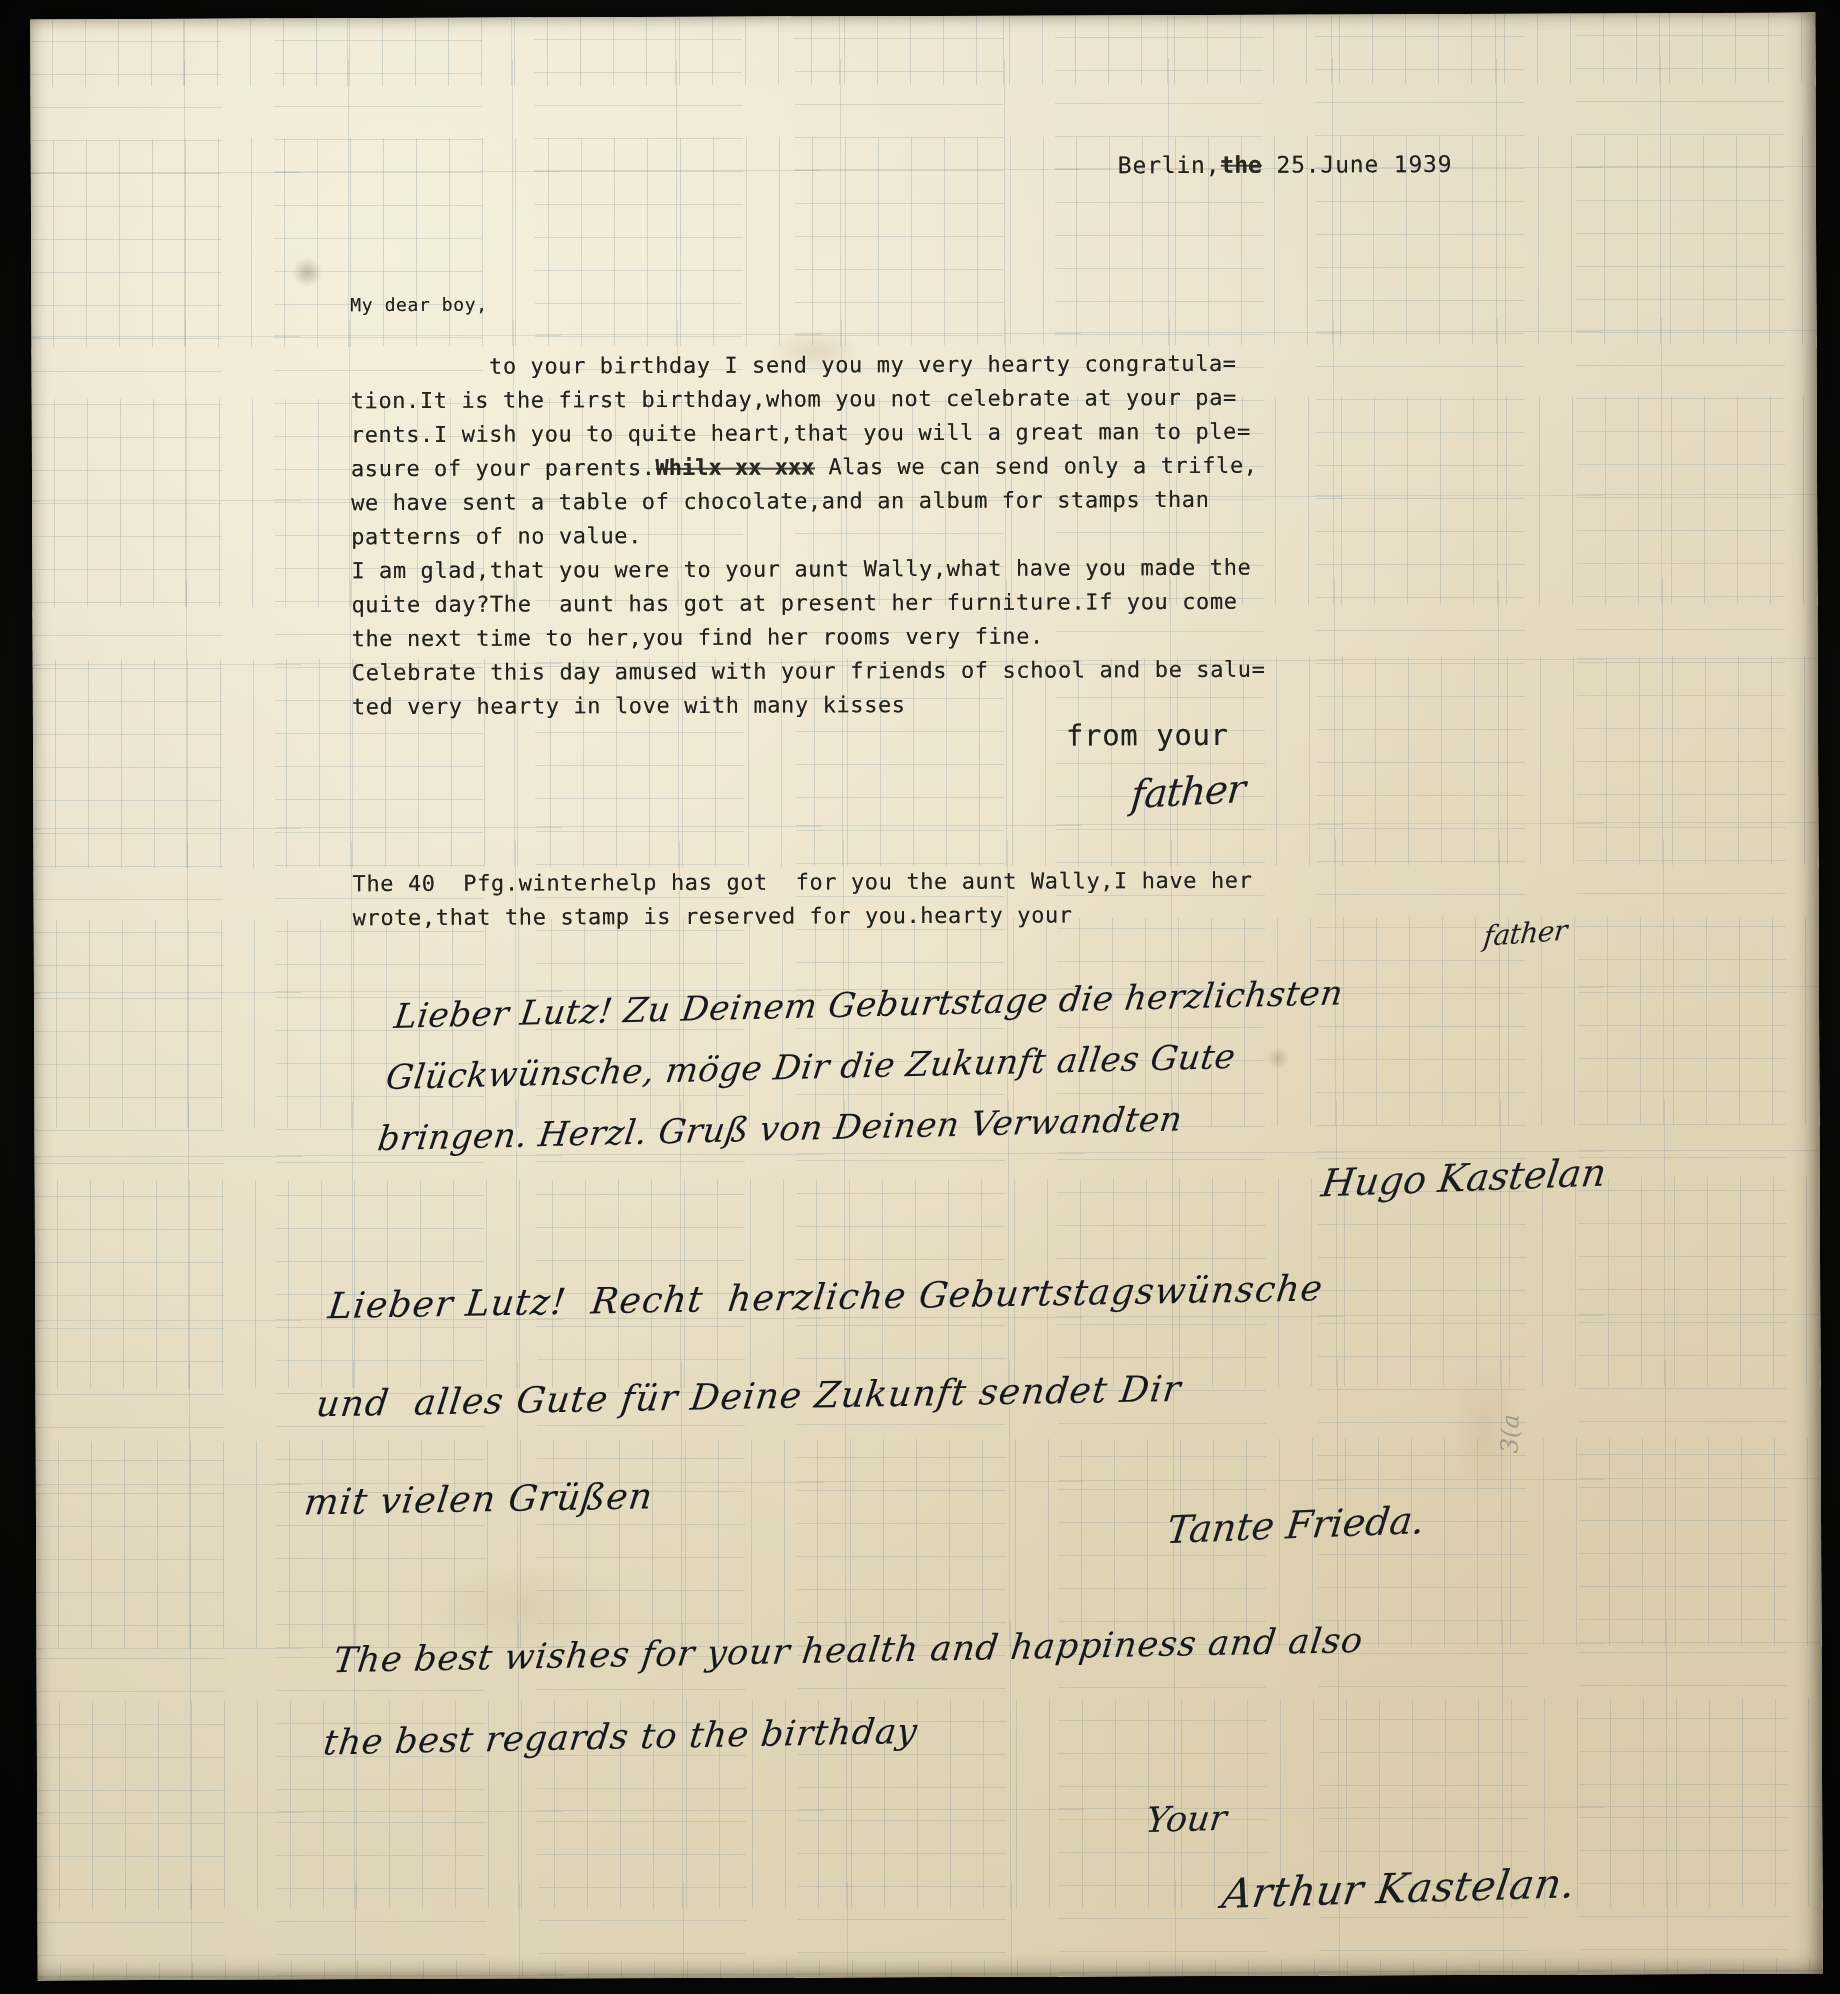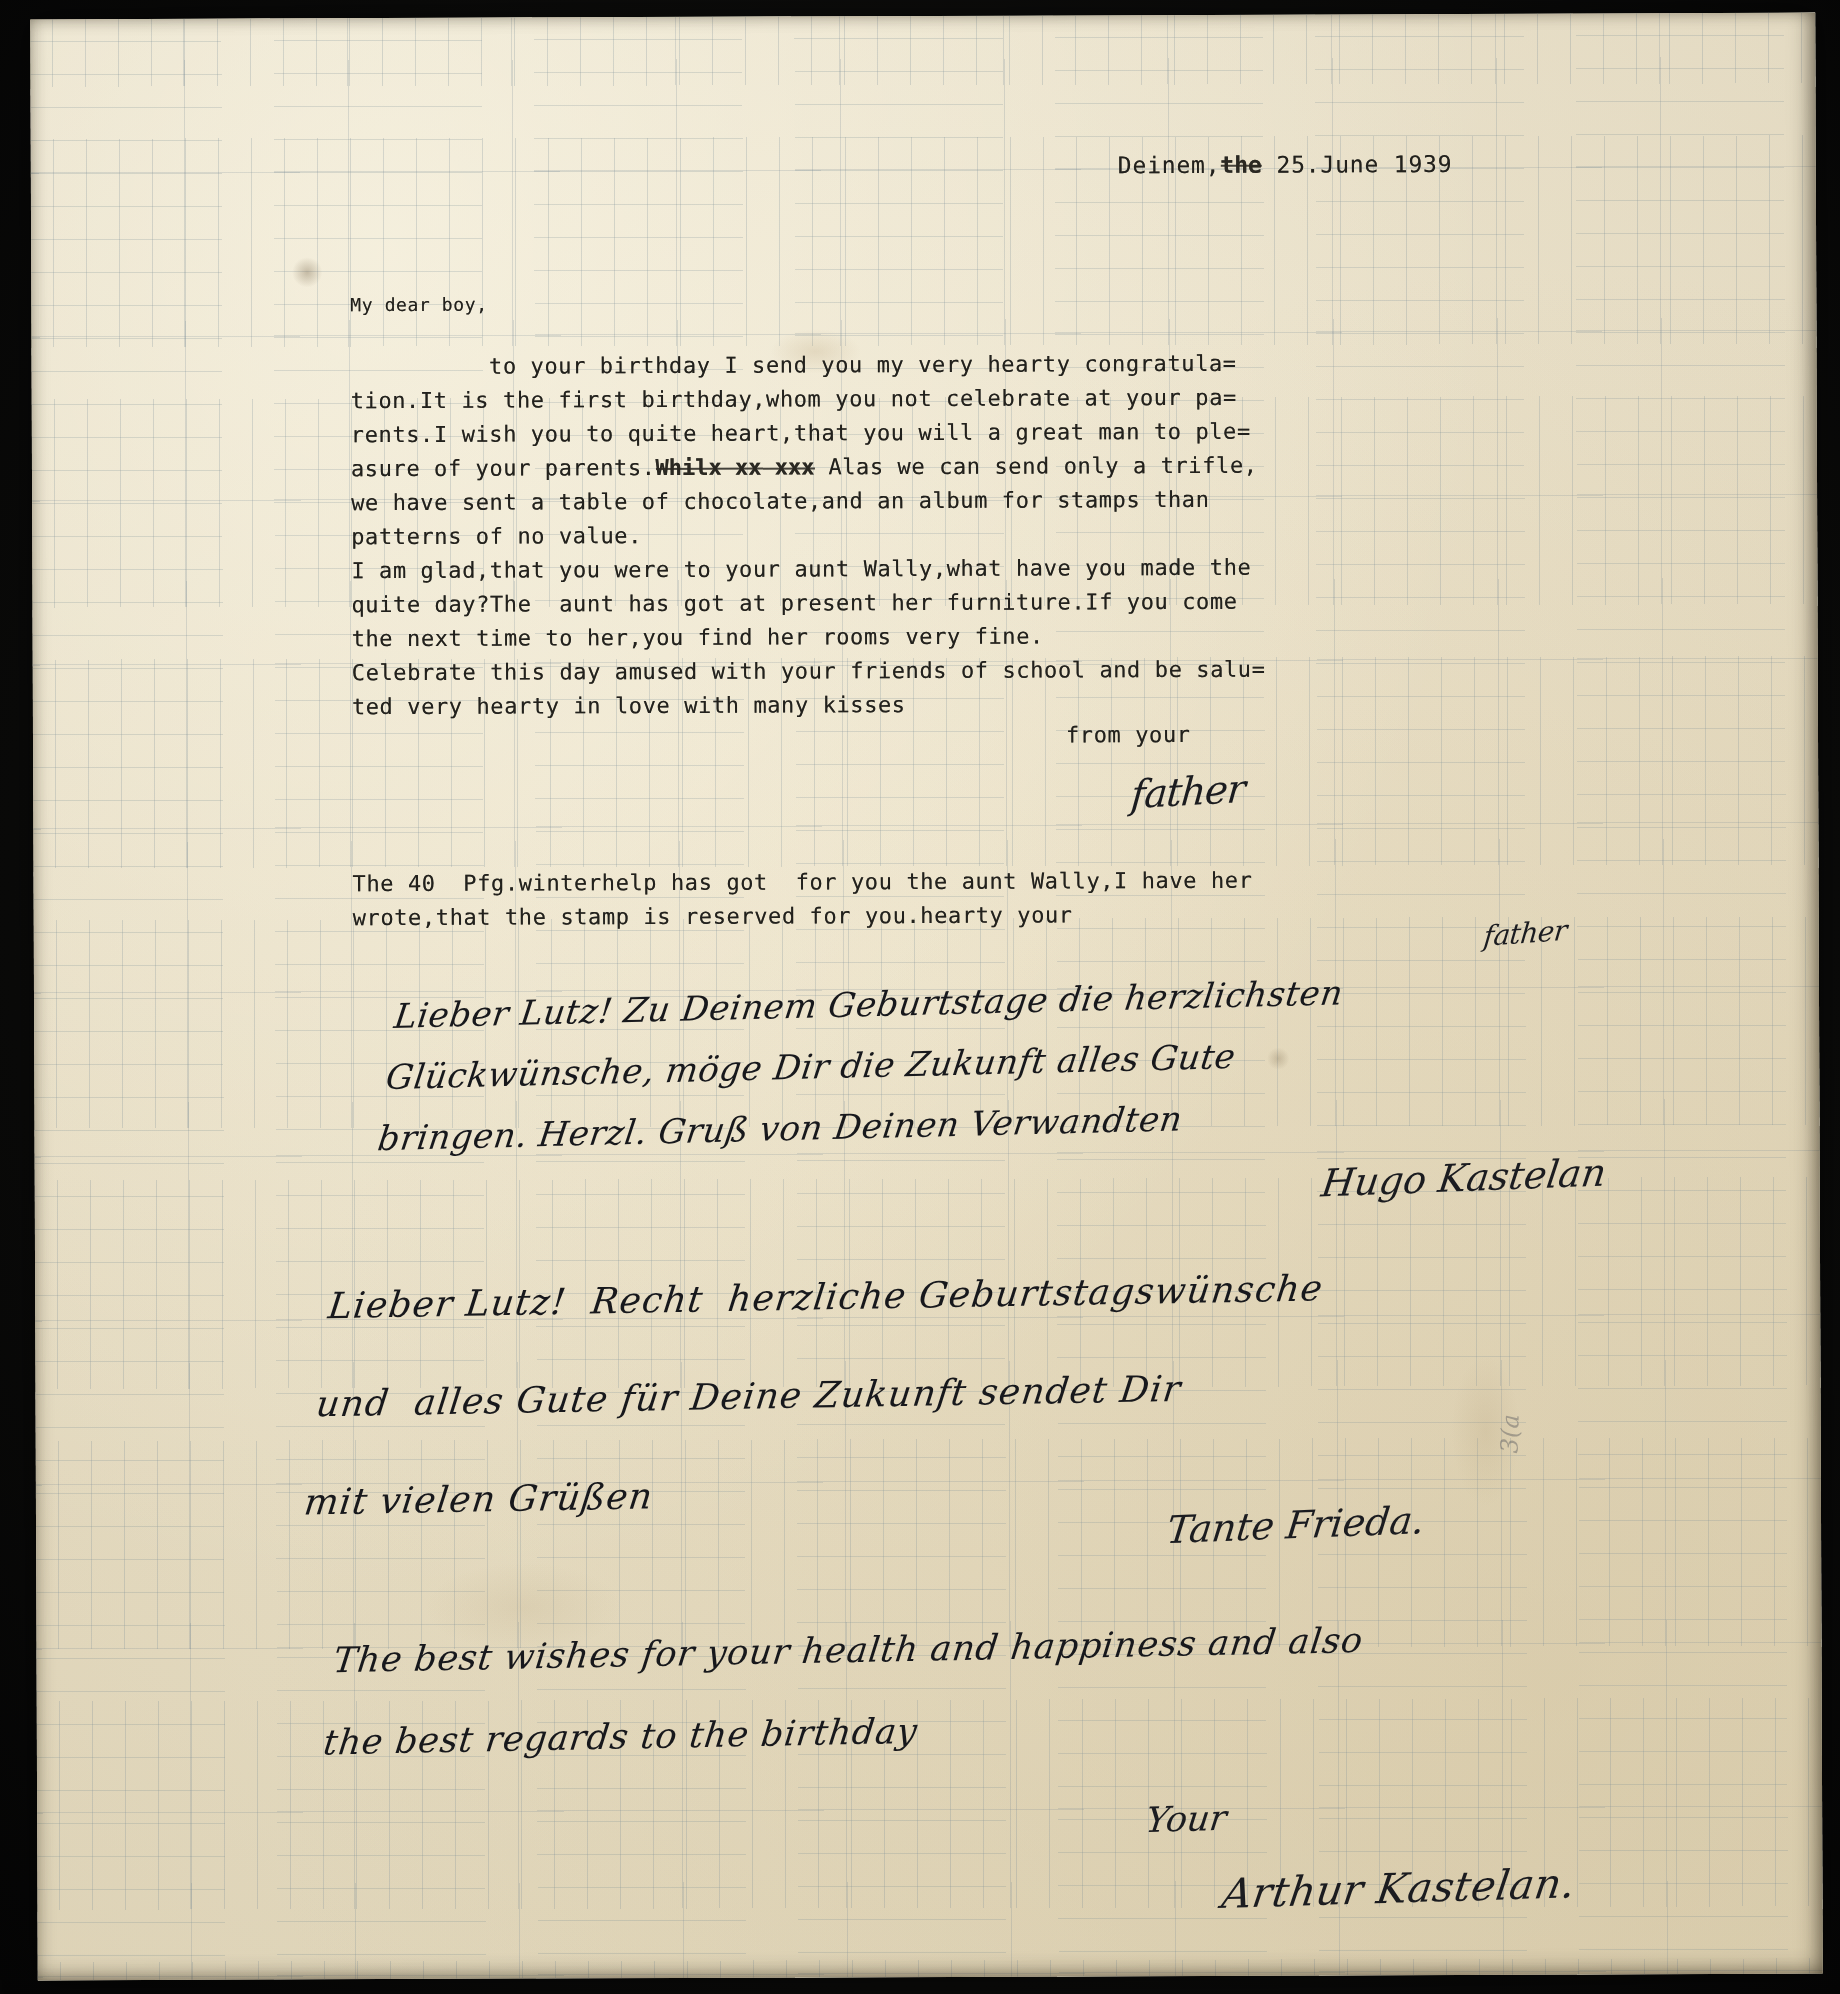--- a/index.html
+++ b/index.html
@@ -131,21 +131,21 @@
     left: 319px;
     top: 298px;
   }
   #ps-block {
     left: 319px;
     top: 849px;
   }
   #from-your {
     left: 1033px;
     top: 703px;
-    font-size: 22px;
+    font-size: 29px;
   }
 
   
   .hand {
     position: absolute;
     font-family: "DejaVu Serif", "Liberation Serif", serif;
     font-style: italic;
     color: #1b1c20;
     white-space: pre;
     transform-origin: left center;
@@ -240,21 +240,21 @@
 <body>
 
 <div id="scan">
 
   <div id="paper">
     <div class="tone"></div>
     <div class="grid"></div>
     <div class="grid2"></div>
     <div class="stains"></div>
 
-    <div class="typed" id="date-line"><span>Deinem,</span><span class="strike-over">the</span><span> 25.June 1939</span></div>
+    <div class="typed" id="date-line"><span>Berlin,</span><span class="strike-over">the</span><span> 25.June 1939</span></div>
 
     <div class="typed" id="salutation">My dear boy,</div>
 
     <div class="typed" id="body-block"><span style="visibility:hidden">X</span>
 <span>          to your birthday I send you my very hearty congratula=
 tion.It is the first birthday,whom you not celebrate at your pa=
 rents.I wish you to quite heart,that you will a great man to ple=
 asure of your parents.</span><span class="strike-over">Whilx xx xxx</span><span> Alas we can send only a trifle,
 we have sent a table of chocolate,and an album for stamps than
 patterns of no value.

